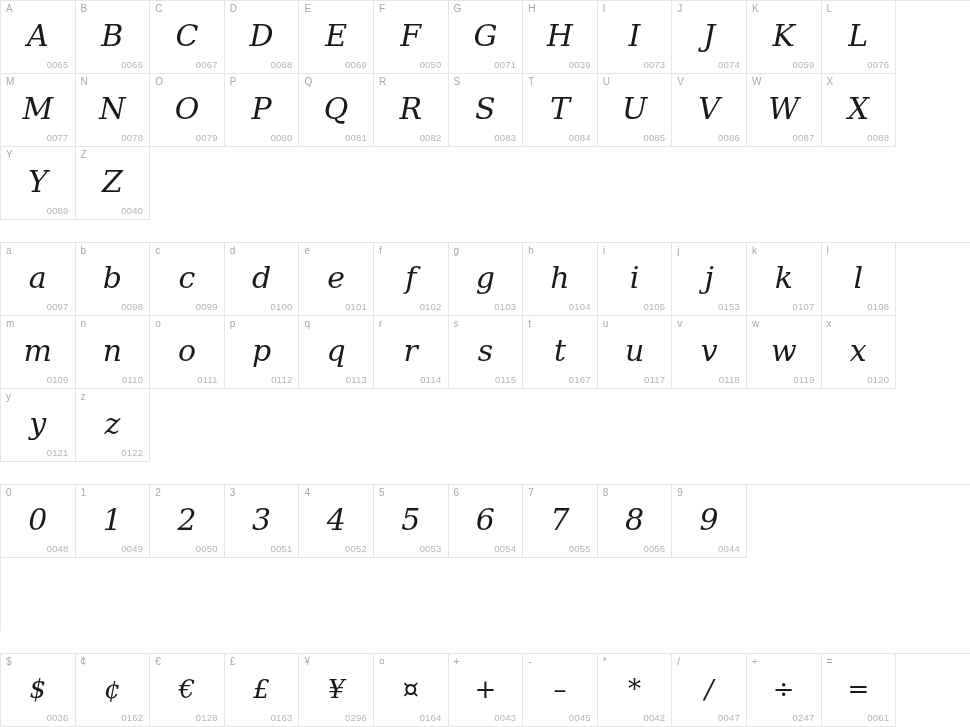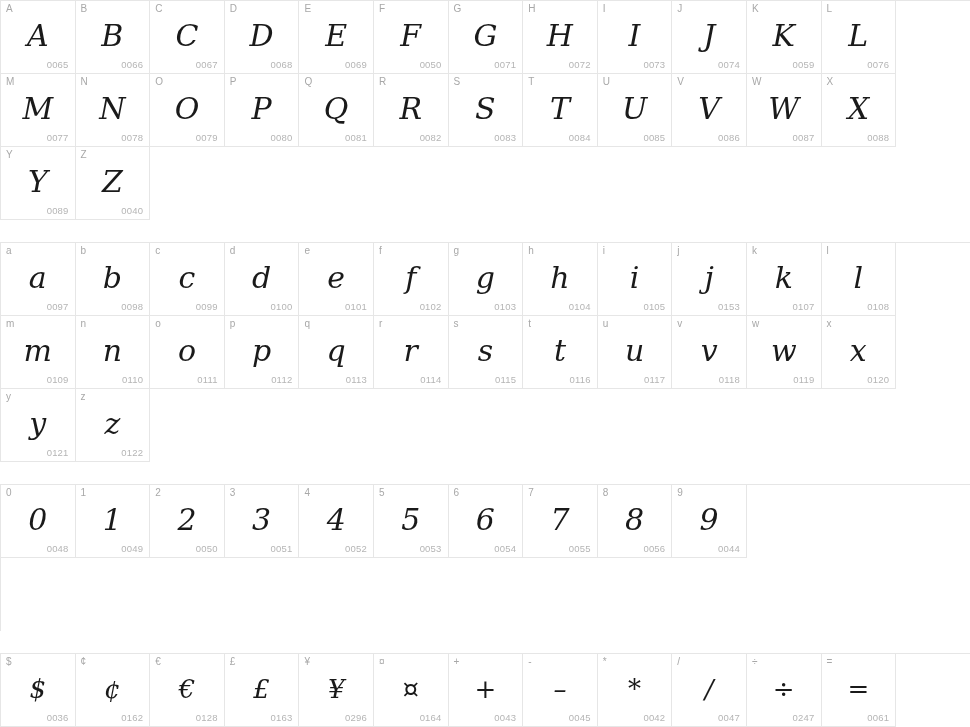--- a/index.html
+++ b/index.html
@@ -110,21 +110,21 @@
         <div class="code">0050</div>
       </div>
       <div class="cell">
         <div class="corner">G</div>
         <div class="glyph">G</div>
         <div class="code">0071</div>
       </div>
       <div class="cell">
         <div class="corner">H</div>
         <div class="glyph">H</div>
-        <div class="code">0072</div>
+        <div class="code">0039</div>
       </div>
       <div class="cell">
         <div class="corner">I</div>
         <div class="glyph">I</div>
         <div class="code">0073</div>
       </div>
       <div class="cell">
         <div class="corner">J</div>
         <div class="glyph">J</div>
         <div class="code">0074</div>
@@ -303,21 +303,21 @@
         <div class="code">0114</div>
       </div>
       <div class="cell">
         <div class="corner">s</div>
         <div class="glyph">s</div>
         <div class="code">0115</div>
       </div>
       <div class="cell">
         <div class="corner">t</div>
         <div class="glyph">t</div>
-        <div class="code">0116</div>
+        <div class="code">0167</div>
       </div>
       <div class="cell">
         <div class="corner">u</div>
         <div class="glyph">u</div>
         <div class="code">0117</div>
       </div>
       <div class="cell">
         <div class="corner">v</div>
         <div class="glyph">v</div>
         <div class="code">0118</div>

